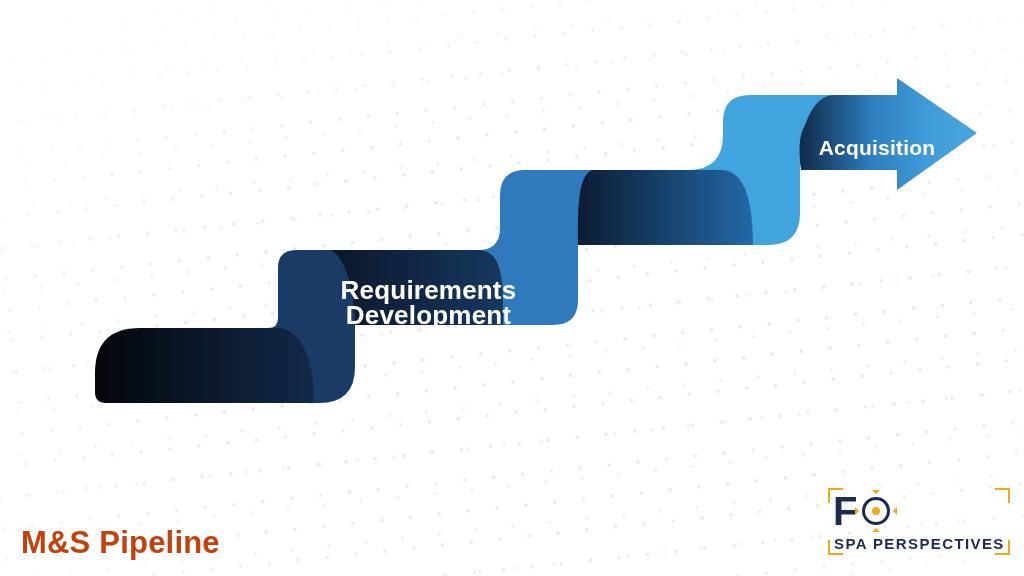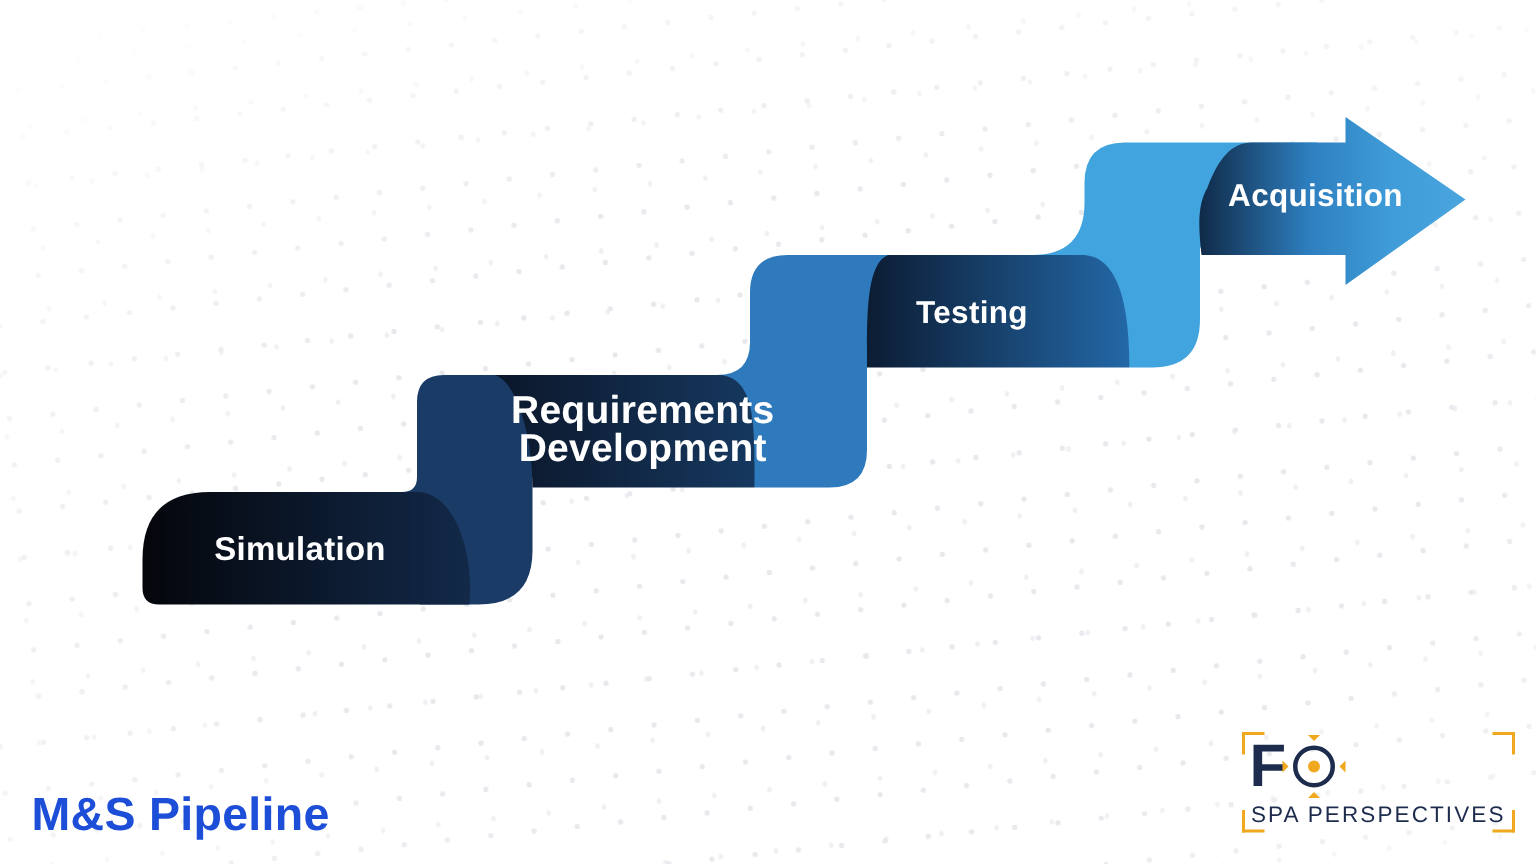--- a/index.html
+++ b/index.html
@@ -16,29 +16,29 @@
     background-size:29px 31px, 37px 41px;
     background-position:0 0, 14px 9px;
     transform:rotate(-6deg);
     -webkit-mask-image:radial-gradient(ellipse 75% 70% at 52% 55%, #000 45%, transparent 95%);
     mask-image:radial-gradient(ellipse 75% 70% at 52% 55%, #000 45%, transparent 95%);
     opacity:.85;
   }
   svg.ribbon{position:absolute;left:0;top:0;z-index:1;}
   .step-label{
     position:absolute;z-index:2;color:#ffffff;font-weight:bold;text-align:center;
-    white-space:pre-line;letter-spacing:.2px;
+    white-space:pre-line;letter-spacing:.2px;margin-top:17px;
   }
   #lbl-sim{left:95px;top:353px;width:210px;font-size:22px;}
   #lbl-req{left:330px;top:261px;width:197px;font-size:26px;line-height:25px;}
   #lbl-test{left:558px;top:197px;width:180px;font-size:21px;}
   #lbl-acq{left:788px;top:119px;width:178px;font-size:21px;}
   .slide-title{
     position:absolute;left:21px;top:525px;z-index:2;
-    color:#1d4ed8;font-size:31px;font-weight:bold;letter-spacing:.2px;
+    color:#c2410c;font-size:31px;font-weight:bold;letter-spacing:.2px;
   }
   
   .logo{position:absolute;left:828px;top:488px;width:182px;height:67px;z-index:2;color:#1d2b4d;}
   .corner{position:absolute;width:13px;height:13px;border:2px solid #f0a91f;}
   .corner.tl{left:0;top:0;border-right:none;border-bottom:none;}
   .corner.tr{right:0;top:0;border-left:none;border-bottom:none;}
   .corner.bl{left:0;bottom:0;border-right:none;border-top:none;}
   .corner.br{right:0;bottom:0;border-left:none;border-top:none;}
   .brand-row{
     position:absolute;left:5px;top:3px;display:flex;align-items:center;
@@ -47,21 +47,21 @@
   .reticle{position:relative;display:inline-block;width:22px;height:22px;margin:0 5px;
     border:3px solid #1d2b4d;border-radius:50%;}
   .reticle .dot{position:absolute;left:50%;top:50%;width:8px;height:8px;margin:-4px 0 0 -4px;
     background:#f0a91f;border-radius:50%;}
   .caret{position:absolute;width:0;height:0;border:4px solid transparent;}
   .caret.n{left:50%;top:-10px;margin-left:-4px;border-top-color:#f0a91f;}
   .caret.s{left:50%;bottom:-10px;margin-left:-4px;border-bottom-color:#f0a91f;}
   .caret.w{top:50%;left:-10px;margin-top:-4px;border-left-color:#f0a91f;}
   .caret.e{top:50%;right:-10px;margin-top:-4px;border-right-color:#f0a91f;}
   .tagline{
-    position:absolute;left:6px;top:47px;font-size:15px;letter-spacing:1.4px;font-weight:normal;
+    position:absolute;left:6px;top:47px;font-size:15px;letter-spacing:1.4px;font-weight:bold;
   }
 </style>
 </head>
 <body>
 
 <div class="stage">
   <div class="dots"></div>
 
   <svg class="ribbon" width="1024" height="576" viewBox="0 0 1024 576">
     <defs>
@@ -92,24 +92,22 @@
     <path d="M 688 170 Q 723 170 723 135 L 723 122 Q 723 95 750 95 L 878 95 L 878 165 L 800 165
              L 800 213 Q 800 245 768 245 L 753 245 L 723 173 Z" fill="#42a4df"></path>
 
     <path fill="url(#g1)" d="M 95 373 Q 95 328 140 328 L 280 328 C 302 330 316 365 313 403 L 106 403 Q 95 403 95 392 Z"></path>
     <path fill="url(#g2)" d="M 330 250 L 480 250 C 505 252 503 288 503 325 L 355 325 C 355 292 345 255 330 250 Z"></path>
     <path fill="url(#g3)" d="M 592 170 L 723 170 C 747 172 753 207 753 245 L 578 245 C 578 213 577 176 592 170 Z"></path>
     <path fill="url(#g4)" d="M 835 95 L 897 95 L 897 78 L 977 133 L 897 190 L 897 170 L 801 170
              C 799 152 798 137 805 125 C 812 107 820 95 835 95 Z"></path>
   </svg>
 
-  <div id="lbl-sim" class="step-label">Simulation</div>
   <div id="lbl-req" class="step-label">Requirements
 Development</div>
-  <div id="lbl-test" class="step-label">Testing</div>
   <div id="lbl-acq" class="step-label">Acquisition</div>
 
   <div class="slide-title">M&amp;S Pipeline</div>
 
   <div class="logo">
     <span class="corner tl"></span>
     <span class="corner tr"></span>
     <span class="corner bl"></span>
     <span class="corner br"></span>
     <div class="brand-row">

